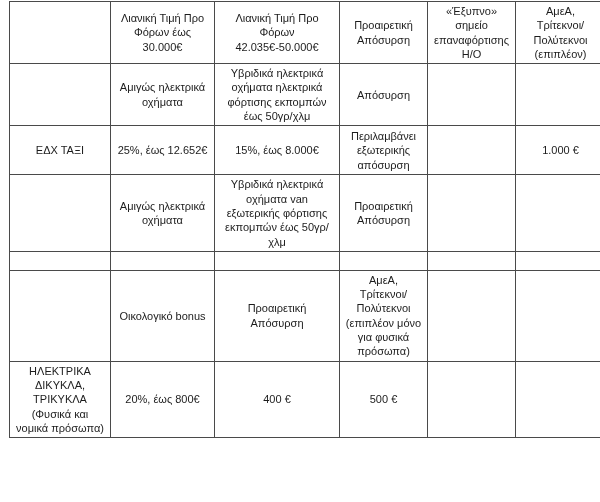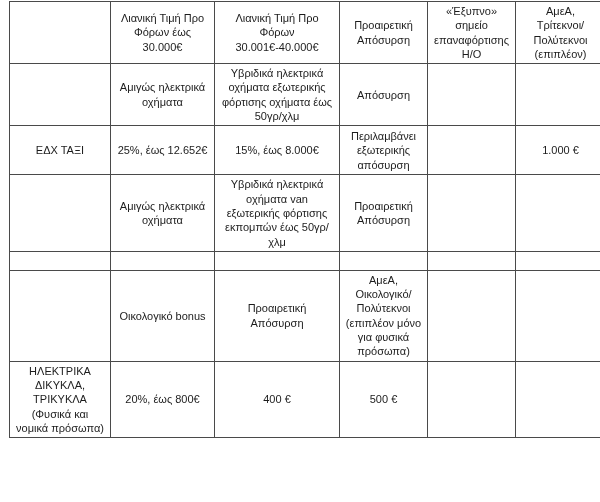--- a/index.html
+++ b/index.html
@@ -66,29 +66,29 @@
         <col class="c1">
         <col class="c2">
         <col class="c3">
         <col class="c4">
         <col class="c5">
     </colgroup>
     <tbody>
       <tr class="r0">
         <td></td>
         <td>Λιανική Τιμή Προ Φόρων έως 30.000€</td>
-        <td>Λιανική Τιμή Προ Φόρων 30.001€-40.000€</td>
+        <td>Λιανική Τιμή Προ Φόρων 42.035€-50.000€</td>
         <td>Προαιρετική Απόσυρση</td>
         <td>«Έξυπνο» σημείο επαναφόρτισης Η/Ο</td>
         <td>ΑμεΑ, Τρίτεκνοι/ Πολύτεκνοι (επιπλέον)</td>
       </tr>
       <tr class="r2">
         <td></td>
         <td>Αμιγώς ηλεκτρικά οχήματα</td>
-        <td>Υβριδικά ηλεκτρικά οχήματα εξωτερικής φόρτισης οχήματα έως 50γρ/χλμ</td>
+        <td>Υβριδικά ηλεκτρικά οχήματα ηλεκτρικά φόρτισης εκπομπών έως 50γρ/χλμ</td>
         <td>Απόσυρση</td>
         <td></td>
         <td></td>
       </tr>
       <tr class="r3">
         <td>ΕΔΧ ΤΑΞΙ</td>
         <td>25%, έως 12.652€</td>
         <td>15%, έως 8.000€</td>
         <td>Περιλαμβάνει εξωτερικής απόσυρση</td>
         <td></td>
@@ -107,21 +107,21 @@
         <td></td>
         <td></td>
         <td></td>
         <td></td>
         <td></td>
       </tr>
       <tr class="r7">
         <td></td>
         <td>Οικολογικό bonus</td>
         <td>Προαιρετική Απόσυρση</td>
-        <td>ΑμεΑ, Οικολογικό/ Πολύτεκνοι (επιπλέον μόνο για φυσικά πρόσωπα)</td>
+        <td>ΑμεΑ, Τρίτεκνοι/ Πολύτεκνοι (επιπλέον μόνο για φυσικά πρόσωπα)</td>
         <td></td>
         <td></td>
       </tr>
       <tr class="r8">
         <td>ΗΛΕΚΤΡΙΚΑ ΔΙΚΥΚΛΑ, ΤΡΙΚΥΚΛΑ (Φυσικά και νομικά πρόσωπα)</td>
         <td>20%, έως 800€</td>
         <td>400 €</td>
         <td>500 €</td>
         <td></td>
         <td></td>

